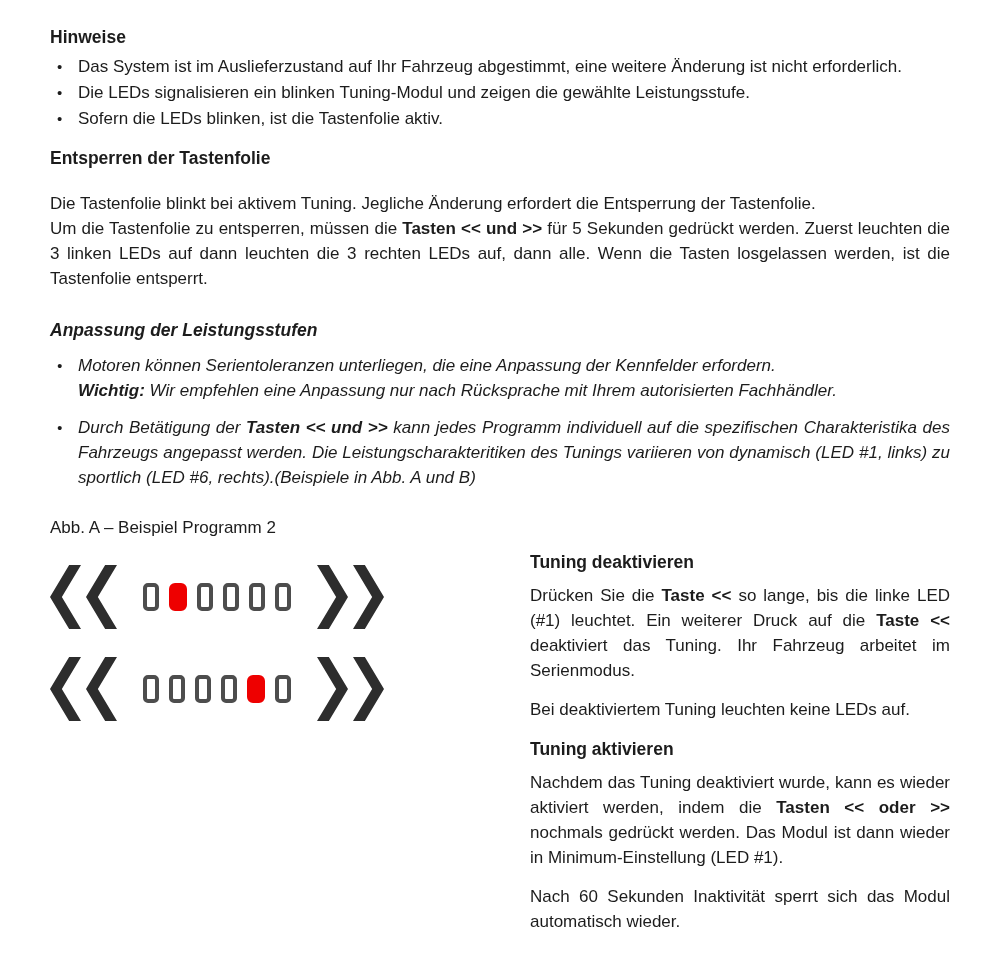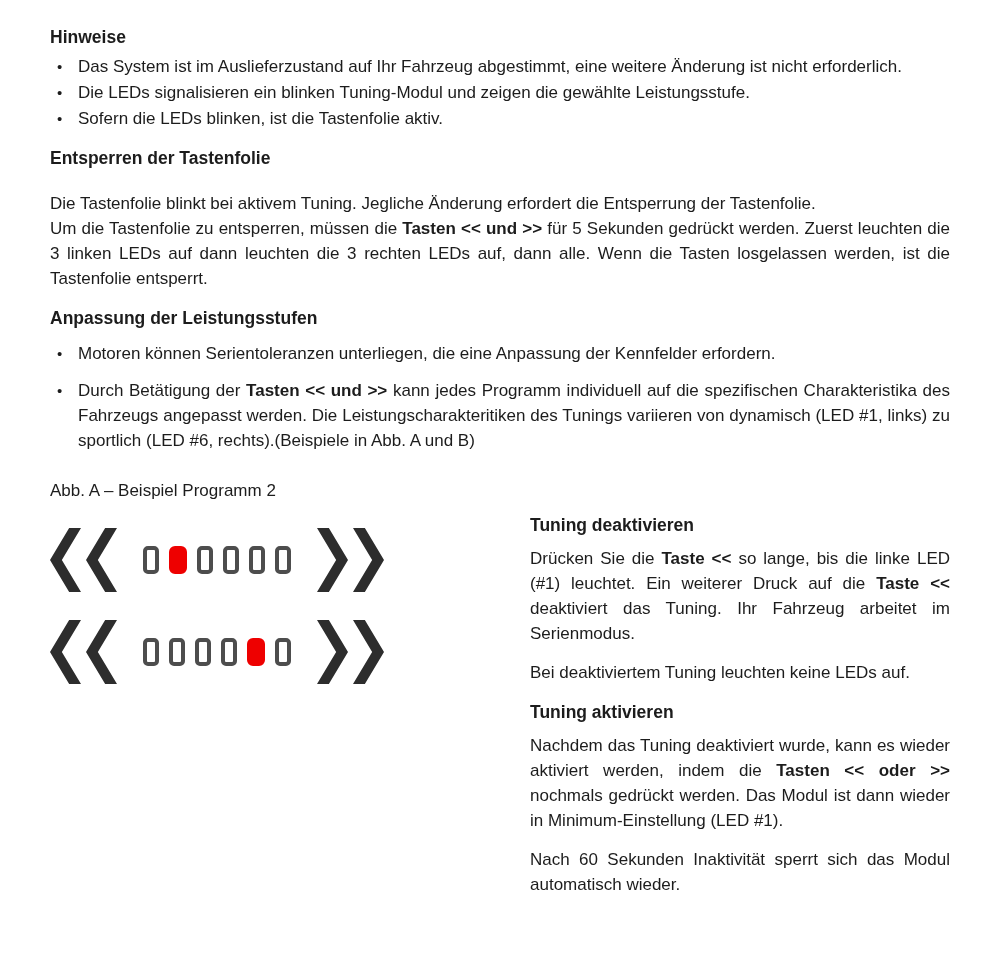--- a/index.html
+++ b/index.html
@@ -10,21 +10,21 @@
   }
   .heading{font-weight:bold;font-size:17.5px;margin:0;line-height:26px;}
   .justify{text-align:justify;}
   
   ul.bullets{list-style:none;margin:4px 0 0 0;padding:0;}
   ul.bullets li{position:relative;padding-left:28px;margin:0 0 1px 0;}
   ul.bullets li::before{content:"\2022";position:absolute;left:7px;top:0;font-size:15px;color:#1c1c1c;}
   ul.bullets.spaced li{margin-bottom:12px;}
   .sec2{margin-top:14px;}
   .sec2 .para{margin:20px 0 0 0;}
-  .sec3{margin-top:14px;}
+  .sec3{margin-top:26px;font-style:italic;}
   .sec3 .heading{margin-bottom:10px;}
   
   .cols{display:grid;grid-template-columns:435px 1fr;margin-top:25px;gap:45px;}
   .figure-label{margin:0;line-height:26px;}
   .figure-label.second{margin-top:78px;}
   .led-figure{display:flex;align-items:center;margin-top:20px;height:72px;}
   .chevron-pair{display:flex;gap:5px;flex:0 0 auto;}
   .chevron-pair svg{display:block;}
   .led-strip{display:flex;gap:10px;margin:0 26px;align-items:center;}
   .led{width:8px;height:20px;border:4px solid #4d4d4d;border-radius:5px;background:#ffffff;}
@@ -54,20 +54,21 @@
     <div>Die Tastenfolie blinkt bei aktivem Tuning. Jegliche Änderung erfordert die Entsperrung der Tastenfolie.</div>
     <div class="justify"><span>Um die Tastenfolie zu entsperren, müssen die </span><strong>Tasten &lt;&lt; und &gt;&gt;</strong><span> für 5 Sekunden gedrückt werden. Zuerst leuchten die 3 linken LEDs auf dann leuchten die 3 rechten LEDs auf, dann alle. Wenn die Tasten losgelassen werden, ist die Tastenfolie entsperrt.</span></div>
   </div>
 </section>
 
 <section class="sec3">
   <h3 class="heading">Anpassung der Leistungsstufen</h3>
   <ul class="bullets spaced">
     <li>
       <div>Motoren können Serientoleranzen unterliegen, die eine Anpassung der Kennfelder erfordern.</div>
+      <div><strong>Wichtig:</strong><span> Wir empfehlen eine Anpassung nur nach Rücksprache mit Ihrem autorisierten Fachhändler.</span></div>
     </li>
     <li class="justify"><span>Durch Betätigung der </span><strong>Tasten &lt;&lt; und &gt;&gt;</strong><span> kann jedes Programm individuell auf die spezifischen Charakteristika des Fahrzeugs angepasst werden. Die Leistungscharakteritiken des Tunings variieren von dynamisch (LED #1, links) zu sportlich (LED #6, rechts).(Beispiele in Abb. A und B)</span></li>
   </ul>
 </section>
 
 <div class="cols">
 
   <div class="leftcol">
     <p class="figure-label">Abb. A – Beispiel Programm 2</p>
     <div class="led-figure">

